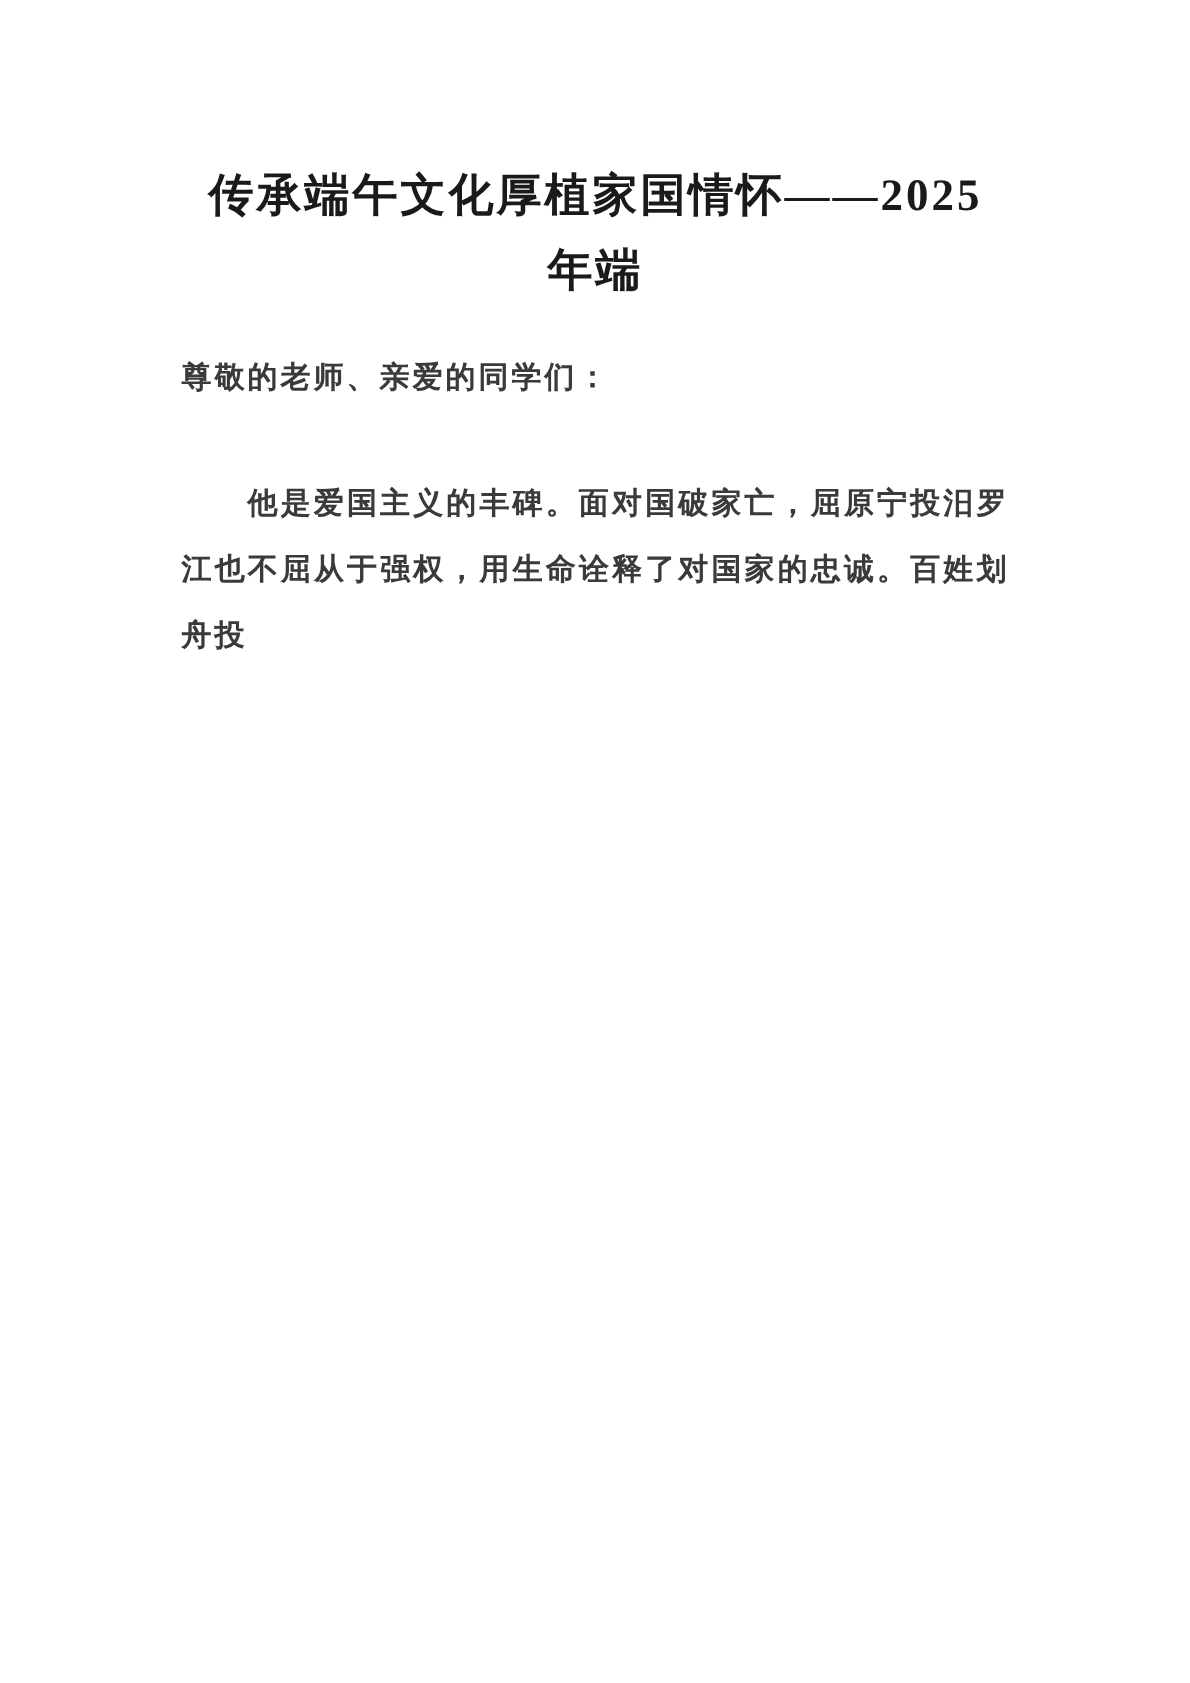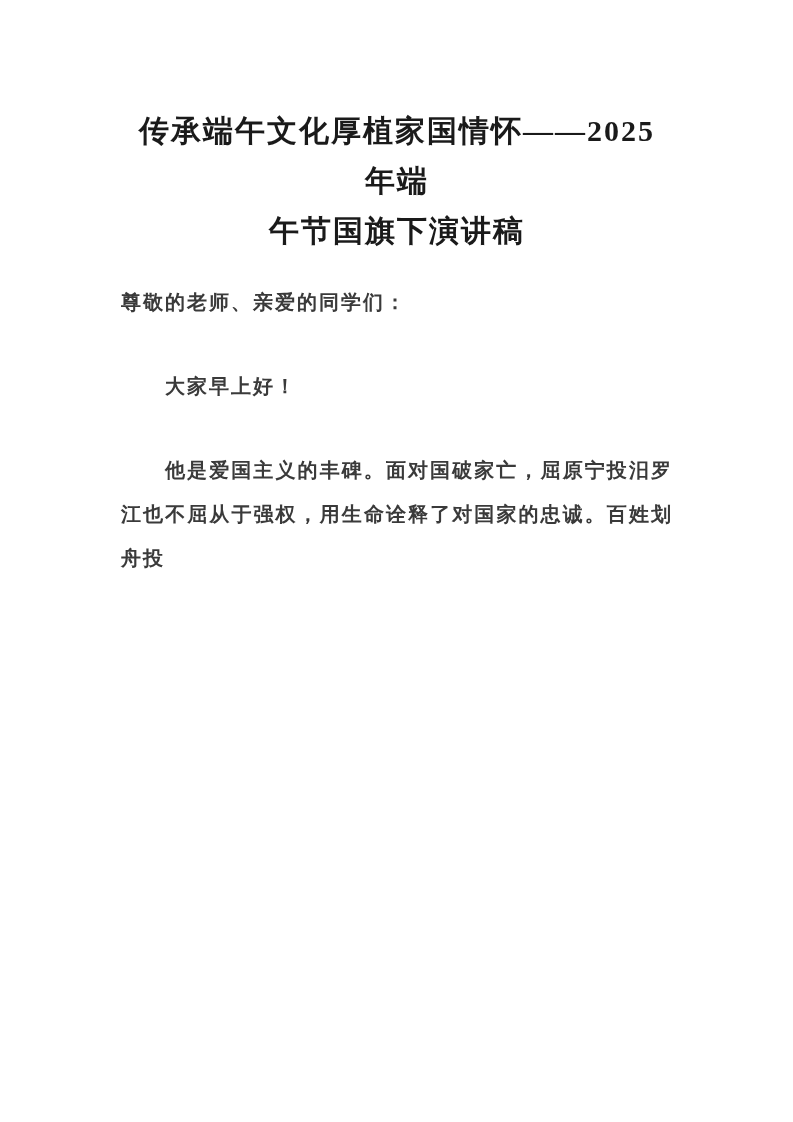--- a/index.html
+++ b/index.html
@@ -45,25 +45,23 @@
     text-indent: 44px;
   }
 </style>
 </head>
 <body>
 
 <div class="page">
 
   <h1 class="doc-title">
     <span class="title-line">传承端午文化厚植家国情怀——2025 年端</span>
-    <span class="title-line">午节国旗下演讲稿</span>
   </h1>
 
   <p class="para">尊敬的老师、亲爱的同学们：</p>
 
-  <p class="para indent">大家早上好！</p>
 
 
 
 
   <p class="para indent">他是爱国主义的丰碑。面对国破家亡，屈原宁投汨罗江也不屈从于强权，用生命诠释了对国家的忠诚。百姓划舟投</p>
 
 </div>
 
 </body></html>

